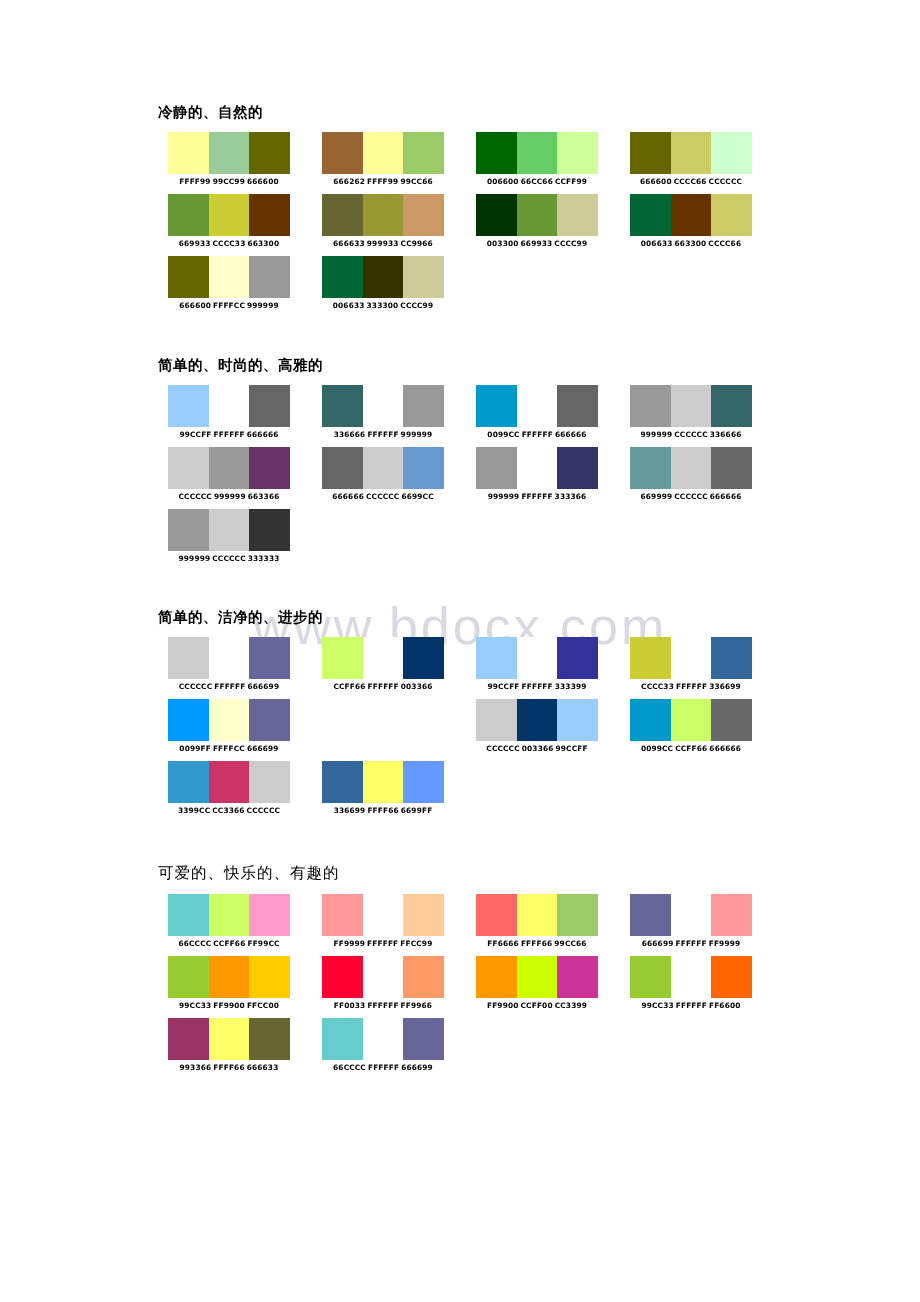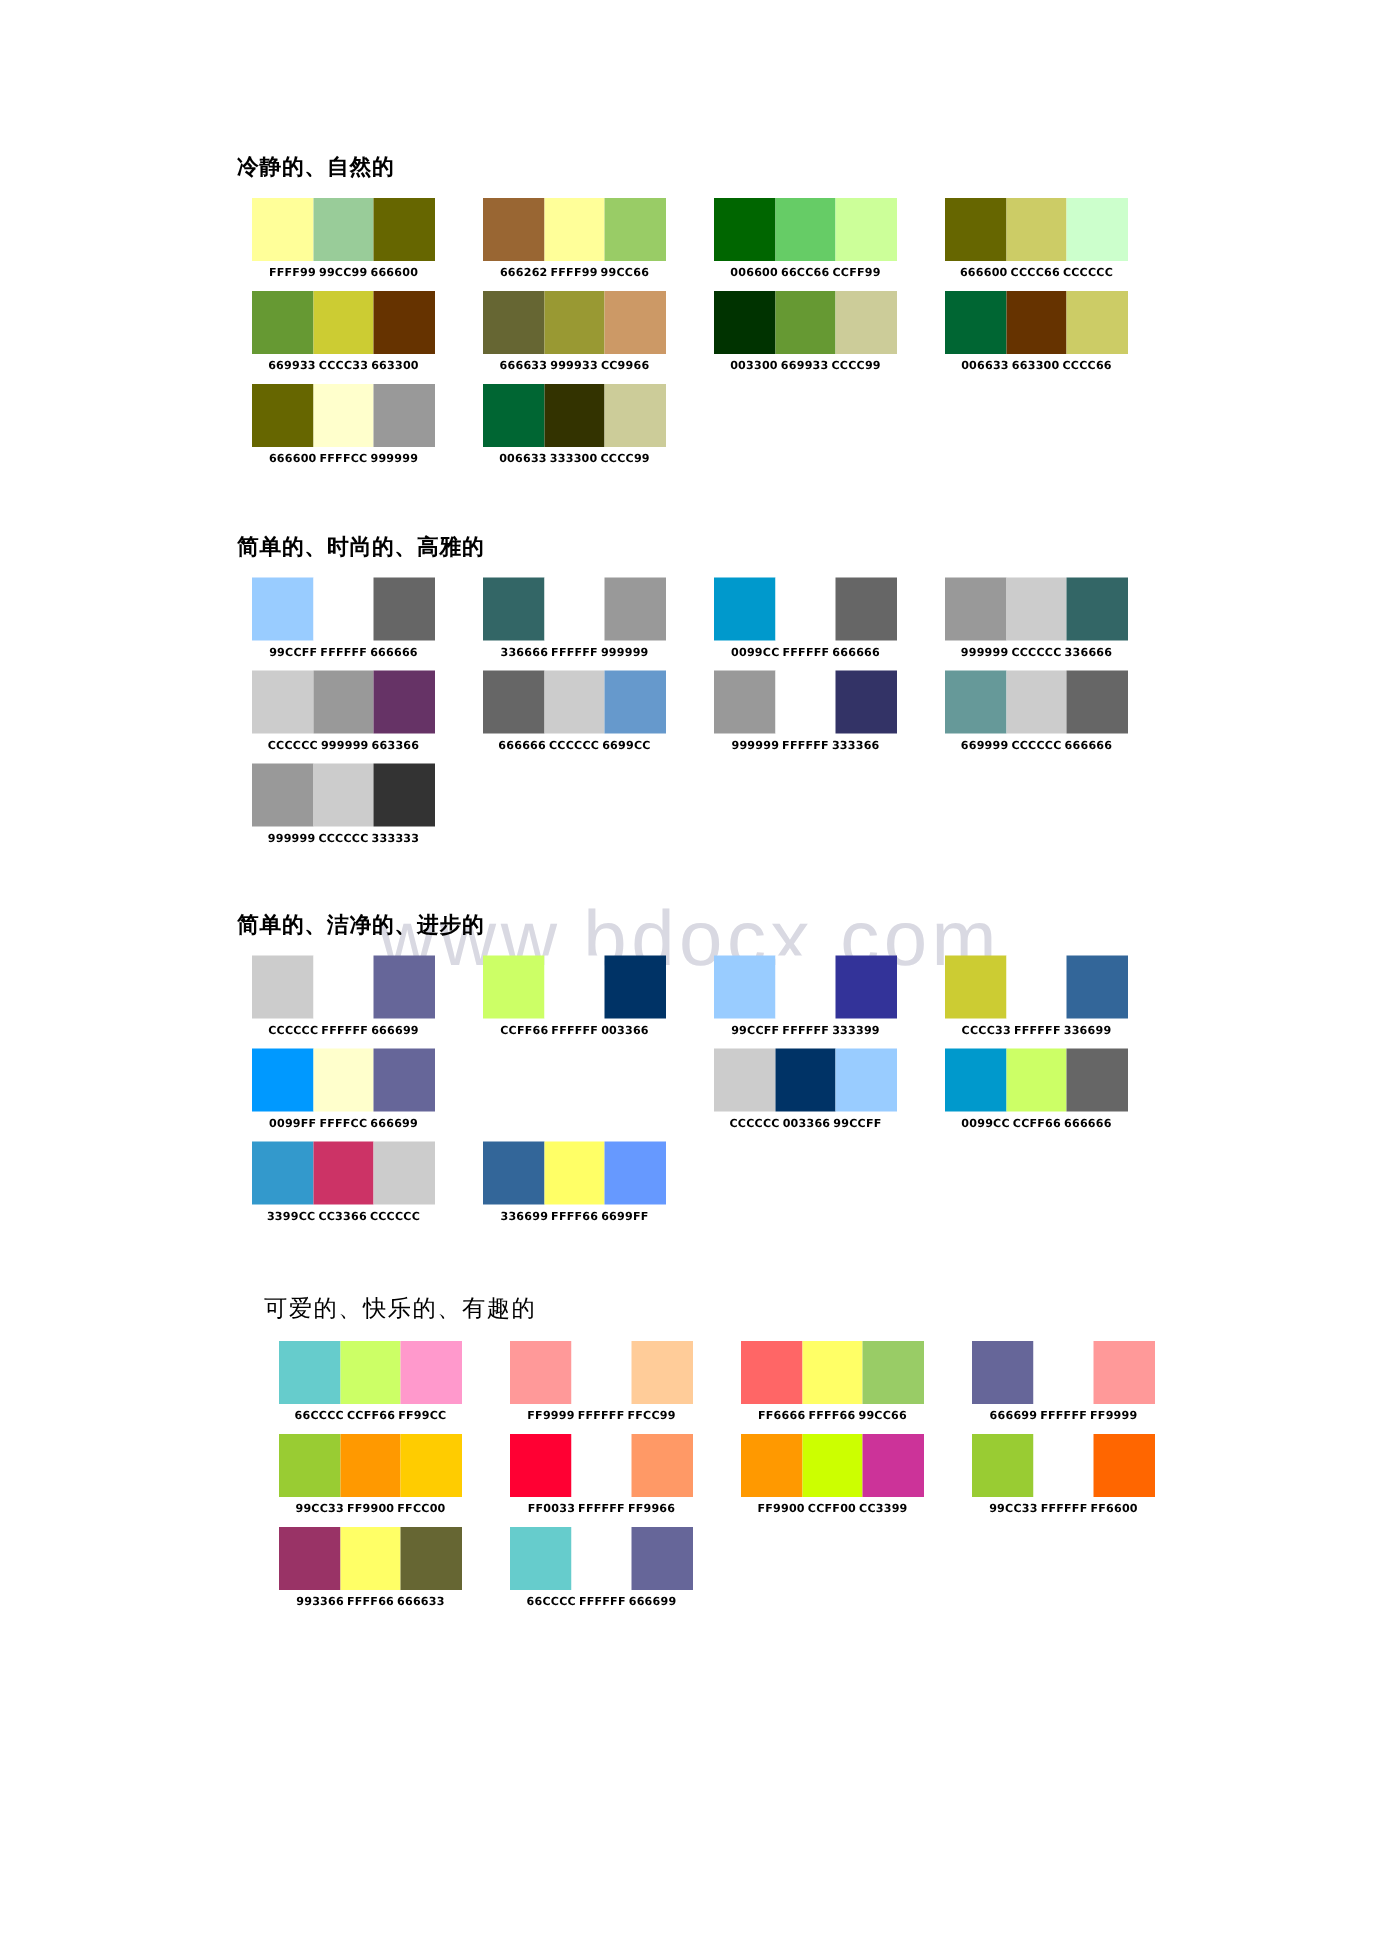--- a/index.html
+++ b/index.html
@@ -348,21 +348,21 @@
         <div class="group c1">
           <div class="swatch">
             <div class="cell" title="336699" style="background: rgb(51, 102, 153);"></div>
             <div class="cell" title="FFFF66" style="background: rgb(255, 255, 102);"></div>
             <div class="cell" title="6699FF" style="background: rgb(102, 153, 255);"></div>
           </div>
           <div class="codes"><span>336699</span><span>FFFF66</span><span>6699FF</span></div>
         </div>
       </div>
     </div>
-    <div class="section" style="top: 864px; margin-left: 18px;">
+    <div class="section" style="top: 864px;">
       <div class="section-title light">可爱的、快乐的、有趣的</div>
       <div class="row">
         <div class="group c0">
           <div class="swatch">
             <div class="cell" title="66CCCC" style="background: rgb(102, 204, 204);"></div>
             <div class="cell" title="CCFF66" style="background: rgb(204, 255, 102);"></div>
             <div class="cell" title="FF99CC" style="background: rgb(255, 153, 204);"></div>
           </div>
           <div class="codes"><span>66CCCC</span><span>CCFF66</span><span>FF99CC</span></div>
         </div>

